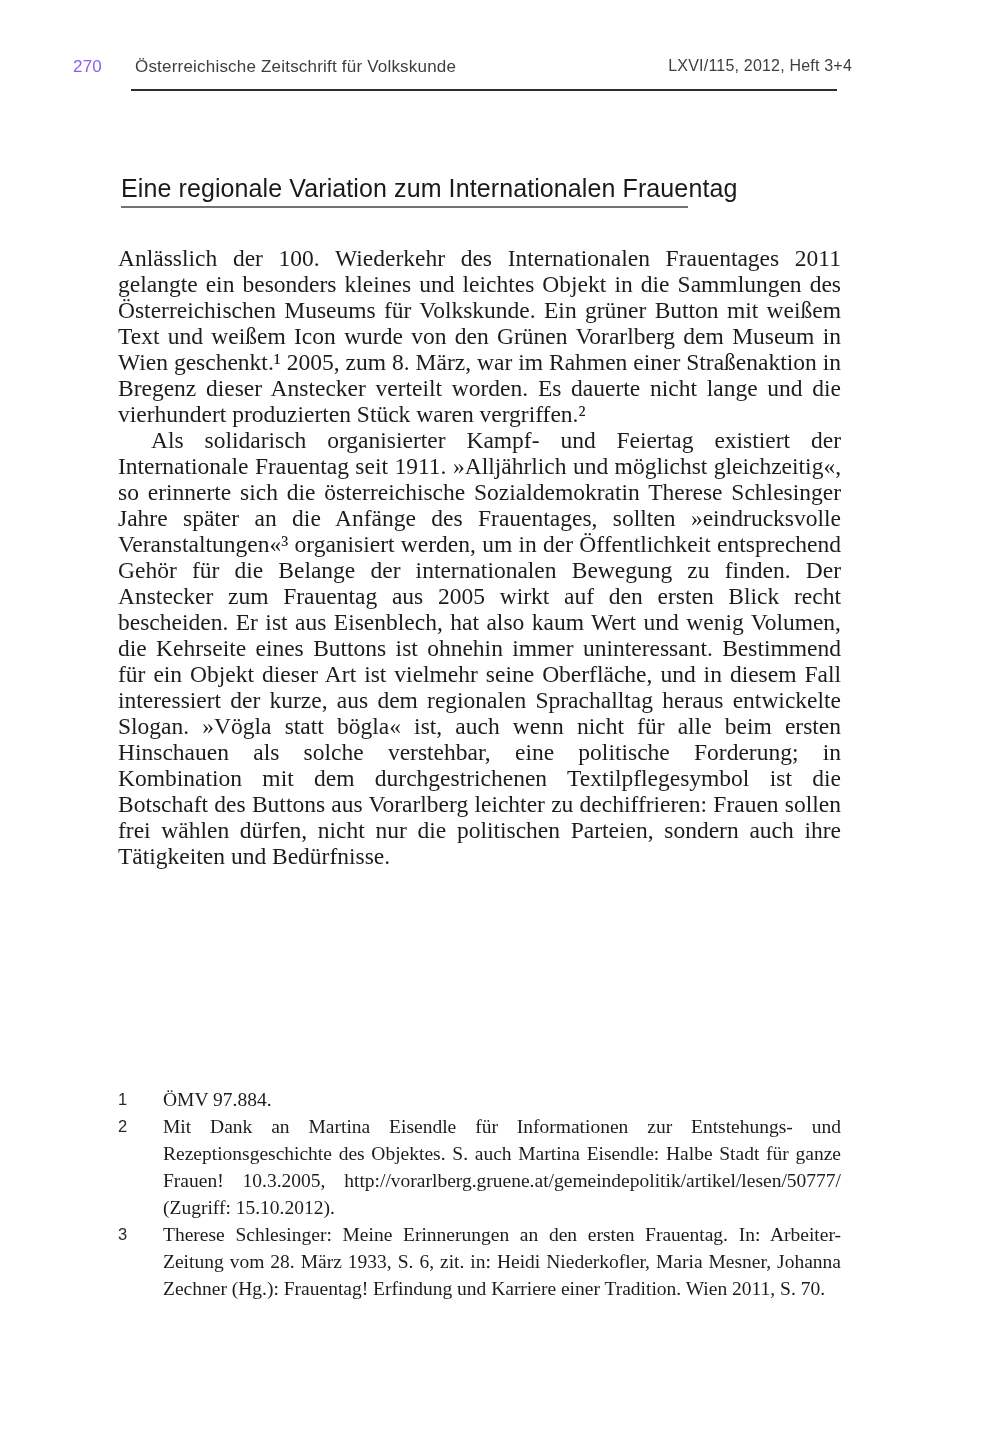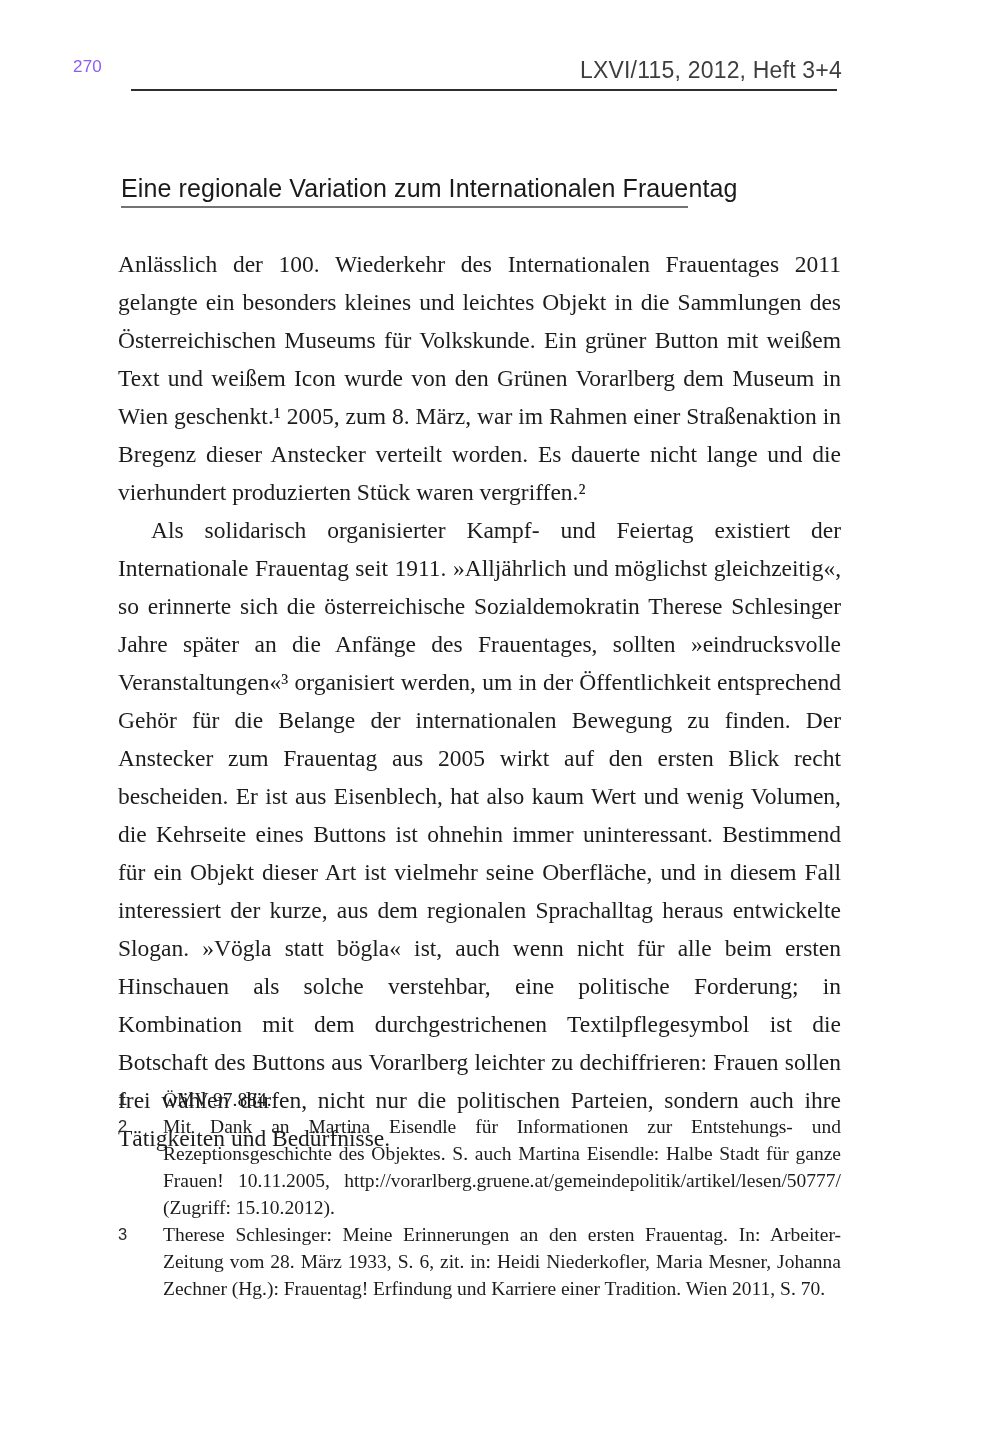--- a/index.html
+++ b/index.html
@@ -29,24 +29,24 @@
     position: absolute;
     left: 135px;
     top: 57px;
     font-family: "Liberation Sans", sans-serif;
     font-size: 17px;
     color: #3e3e3e;
     letter-spacing: 0.2px;
   }
   .issue-info {
     position: absolute;
-    right: 158px;
+    right: 148px;
     top: 57px;
     font-family: "Liberation Sans", sans-serif;
-    font-size: 23px;
+    font-size: 16px;
     color: #3e3e3e;
     letter-spacing: 0.2px;
   }
   .header-rule {
     position: absolute;
     left: 131px;
     top: 89px;
     width: 706px;
     height: 2px;
     background: #2e2e2e;
@@ -72,21 +72,21 @@
     background: #737373;
   }
   
   .body-text {
     position: absolute;
     left: 118px;
     top: 245px;
     width: 723px;
     font-family: "Liberation Serif", serif;
     font-size: 23.5px;
-    line-height: 38px;
+    line-height: 26px;
     color: #1c1c1c;
     text-align: justify;
     text-justify: inter-word;
   }
   .body-text p { margin: 0; padding: 0; }
   .body-text p.indented { text-indent: 33px; }
   
   .footnotes {
     position: absolute;
     left: 118px;
@@ -111,39 +111,40 @@
     text-justify: inter-word;
     overflow-wrap: break-word;
   }
 </style>
 </head>
 <body>
 
 <div class="page">
 
   <div class="page-number">270</div>
+  <div class="journal-title">Österreichische Zeitschrift für Volkskunde</div>
   <div class="issue-info">LXVI/115, 2012, Heft 3+4</div>
   <div class="header-rule"></div>
 
   <h1 class="article-title">Eine regionale Variation zum Internationalen Frauentag</h1>
   <div class="title-rule"></div>
 
   <div class="body-text">
     <p>Anlässlich der 100. Wiederkehr des Internationalen Frauentages 2011 gelangte ein besonders kleines und leichtes Objekt in die Sammlungen des Österreichischen Museums für Volkskunde. Ein grüner Button mit weißem Text und weißem Icon wurde von den Grünen Vorarlberg dem Museum in Wien geschenkt.¹ 2005, zum 8. März, war im Rahmen einer Straßenaktion in Bregenz dieser Anstecker verteilt worden. Es dauerte nicht lange und die vierhundert produzierten Stück waren vergriffen.²</p>
     <p class="indented">Als solidarisch organisierter Kampf- und Feiertag existiert der Internationale Frauentag seit 1911. »Alljährlich und möglichst gleichzeitig«, so erinnerte sich die österreichische Sozialdemokratin Therese Schlesinger Jahre später an die Anfänge des Frauentages, sollten »eindrucksvolle Veranstaltungen«³ organisiert werden, um in der Öffentlichkeit entsprechend Gehör für die Belange der internationalen Bewegung zu finden. Der Anstecker zum Frauentag aus 2005 wirkt auf den ersten Blick recht bescheiden. Er ist aus Eisenblech, hat also kaum Wert und wenig Volumen, die Kehrseite eines Buttons ist ohnehin immer uninteressant. Bestimmend für ein Objekt dieser Art ist vielmehr seine Oberfläche, und in diesem Fall interessiert der kurze, aus dem regionalen Sprachalltag heraus entwickelte Slogan. »Vögla statt bögla« ist, auch wenn nicht für alle beim ersten Hinschauen als solche verstehbar, eine politische Forderung; in Kombination mit dem durchgestrichenen Textilpflegesymbol ist die Botschaft des Buttons aus Vorarlberg leichter zu dechiffrieren: Frauen sollen frei wählen dürfen, nicht nur die politischen Parteien, sondern auch ihre Tätigkeiten und Bedürfnisse.</p>
   </div>
 
   <div class="footnotes">
     <div class="footnote-row">
       <div class="footnote-number">1</div>
       <div class="footnote-text">ÖMV 97.884.</div>
     </div>
     <div class="footnote-row">
       <div class="footnote-number">2</div>
-      <div class="footnote-text">Mit Dank an Martina Eisendle für Informationen zur Entstehungs- und Rezeptionsgeschichte des Objektes. S. auch Martina Eisendle: Halbe Stadt für ganze Frauen! 10.11.2005, http://vorarlberg.gruene.at/gemeindepolitik/artikel/lesen/50777/ (Zugriff: 15.10.2012).</div>
+      <div class="footnote-text">Mit Dank an Martina Eisendle für Informationen zur Entstehungs- und Rezeptionsgeschichte des Objektes. S. auch Martina Eisendle: Halbe Stadt für ganze Frauen! 10.3.2005, http://vorarlberg.gruene.at/gemeindepolitik/artikel/lesen/50777/ (Zugriff: 15.10.2012).</div>
     </div>
     <div class="footnote-row">
       <div class="footnote-number">3</div>
       <div class="footnote-text">Therese Schlesinger: Meine Erinnerungen an den ersten Frauentag. In: Arbeiter-Zeitung vom 28. März 1933, S. 6, zit. in: Heidi Niederkofler, Maria Mesner, Johanna Zechner (Hg.): Frauentag! Erfindung und Karriere einer Tradition. Wien 2011, S. 70.</div>
     </div>
   </div>
 
 </div>
 
 </body></html>

